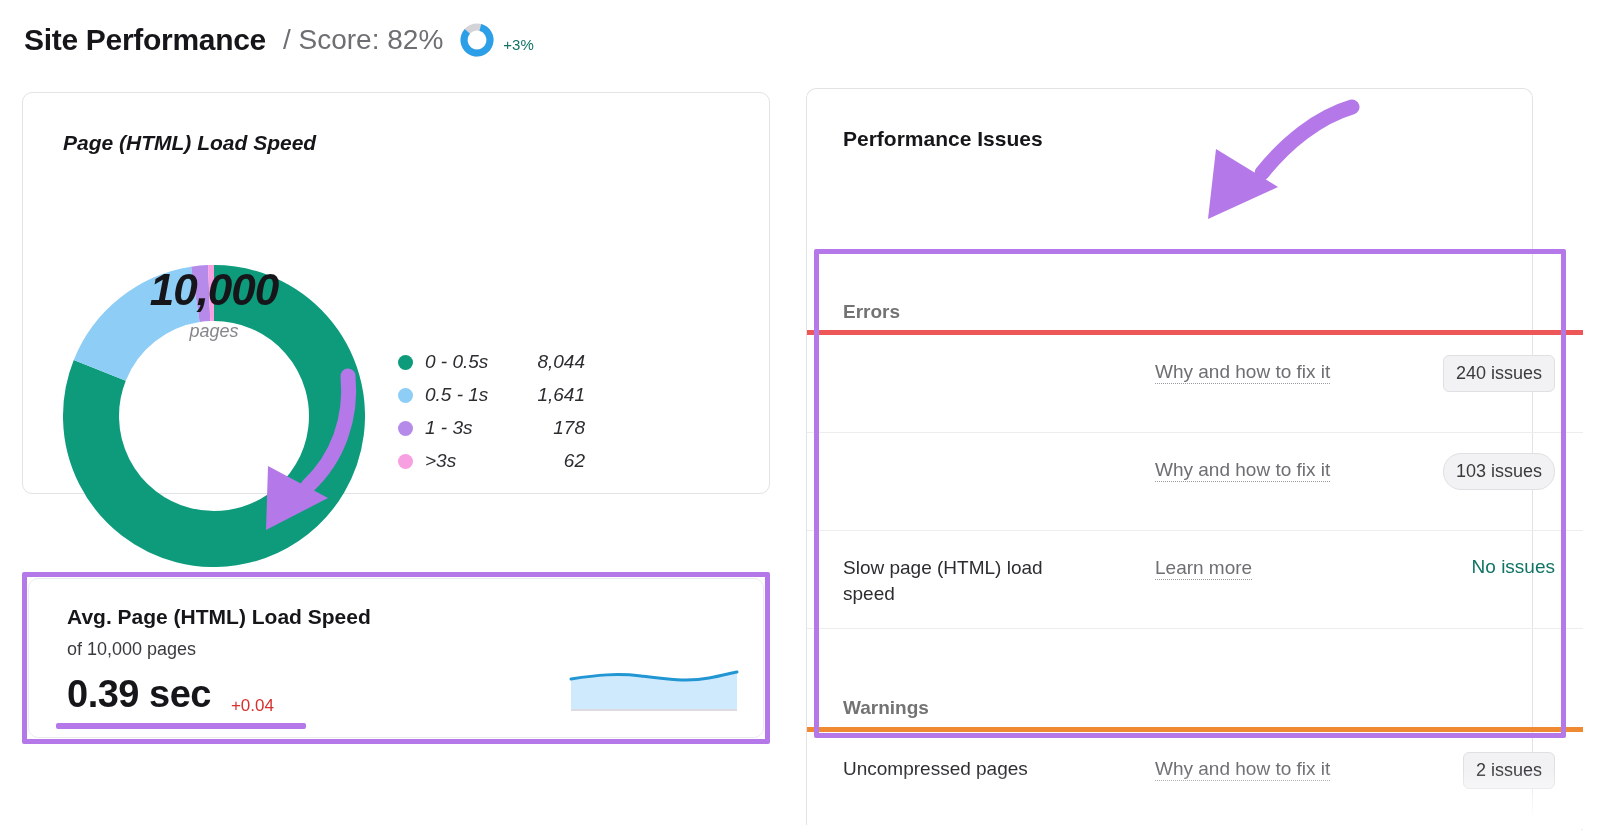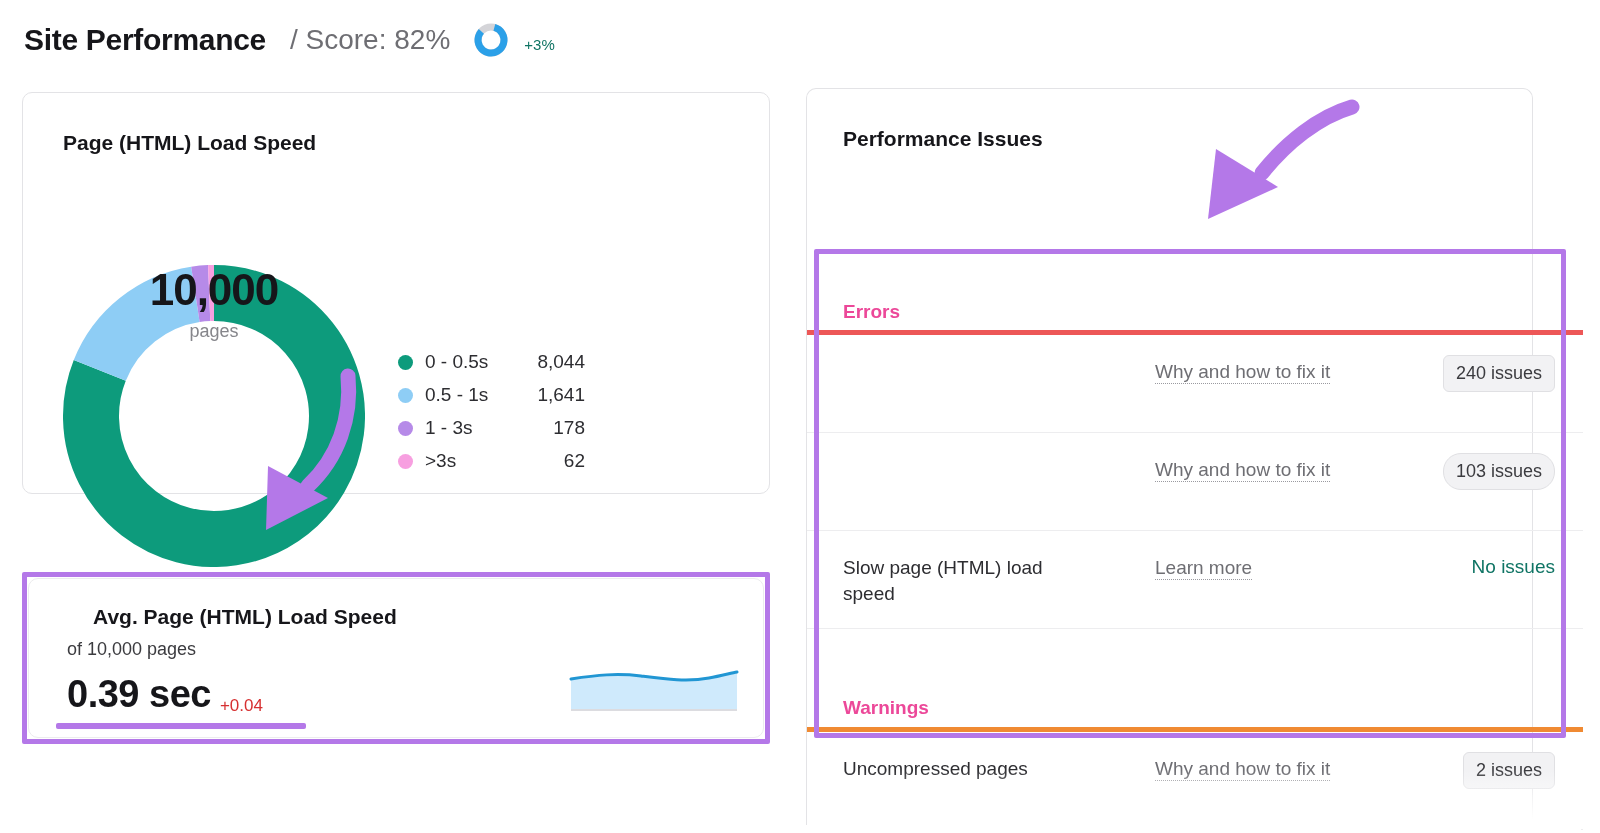--- a/index.html
+++ b/index.html
@@ -7,21 +7,21 @@
     width: 1600px; height: 833px;
     background: #ffffff;
     font-family: "Liberation Sans", sans-serif;
     overflow: hidden;
   }
   .page { position: relative; width: 1600px; height: 833px; }
 
   
   .header {
     position: absolute; left: 24px; top: 16px;
-    display: flex; align-items: center; gap: 8px;
+    display: flex; align-items: center; gap: 1px;
     height: 48px;
   }
   .title {
     font-size: 30px; font-weight: 700; color: #16161a;
     letter-spacing: -0.3px;
   }
   .score-text {
     font-size: 28px; font-weight: 400; color: #6e6e73;
     margin-left: 16px; white-space: nowrap;
   }
@@ -29,21 +29,21 @@
   .score-delta {
     font-size: 15px; font-weight: 400; color: #0f7464;
     margin-left: 7px; margin-top: 9px;
   }
 
   
   .card {
     position: absolute; background: #fff;
     border: 1px solid #e3e3e6; border-radius: 10px;
   }
-  #card-load-speed { left: 22px; top: 92px; width: 748px; height: 402px; }
+  #card-load-speed { left: 22px; top: 92px; width: 748px; height: 402px; font-style: italic; }
   #card-avg       { left: 28px; top: 578px; width: 736px; height: 160px;
                     border: 1px solid #ececee; }
   #card-issues    { left: 806px; top: 88px; width: 727px; height: 737px;
                     border-bottom: none; border-radius: 10px 10px 0 0; }
 
   .card-title {
     font-size: 21px; font-weight: 700; color: #16161a;
   }
   #card-load-speed .card-title { position: absolute; left: 40px; top: 38px; }
   #card-issues .card-title { position: absolute; left: 36px; top: 38px; }
@@ -72,43 +72,43 @@
   .legend-dot {
     width: 15px; height: 15px; border-radius: 50%;
     flex: 0 0 15px; margin-right: 12px;
   }
   .legend-label { width: 84px; }
   .legend-count { width: 76px; text-align: right; }
 
   
   #card-avg .avg-title {
     position: absolute; left: 38px; top: 26px;
-    font-size: 21px; font-weight: 700; color: #16161a; margin-left: 26px;
+    font-size: 21px; font-weight: 700; color: #16161a;
   }
   #card-avg .avg-sub {
     position: absolute; left: 38px; top: 60px;
     font-size: 18px; color: #3b3b3f;
   }
   #card-avg .avg-big-row {
     position: absolute; left: 38px; top: 94px;
     display: flex; align-items: flex-end;
   }
   .avg-big { font-size: 38px; font-weight: 700; color: #16161a; letter-spacing: -0.5px; }
-  .avg-delta { font-size: 17px; color: #d63031; margin-left: 9px; }
+  .avg-delta { font-size: 17px; color: #d63031; margin-left: 20px; }
   .avg-underline {
     position: absolute; left: 56px; top: 723px;
     width: 250px; height: 6px; background: #b478e8; border-radius: 2px;
     z-index: 6;
   }
   .sparkline { position: absolute; left: 540px; top: 86px; }
 
   
   .sec-head {
     position: absolute; left: 36px;
-    font-size: 19px; font-weight: 700; color: #ec4899;
+    font-size: 19px; font-weight: 700; color: #737373;
   }
   #errors-head { top: 212px; }
   #warnings-head { top: 608px; }
 
   .divider-rule { position: absolute; left: 0; width: 776px; height: 5px; }
   #errors-rule   { top: 241px; background: #ed5757; }
   #warnings-rule { top: 638px; background: #f08a32; }
 
   .issue-row {
     position: absolute; left: 0; width: 776px;

